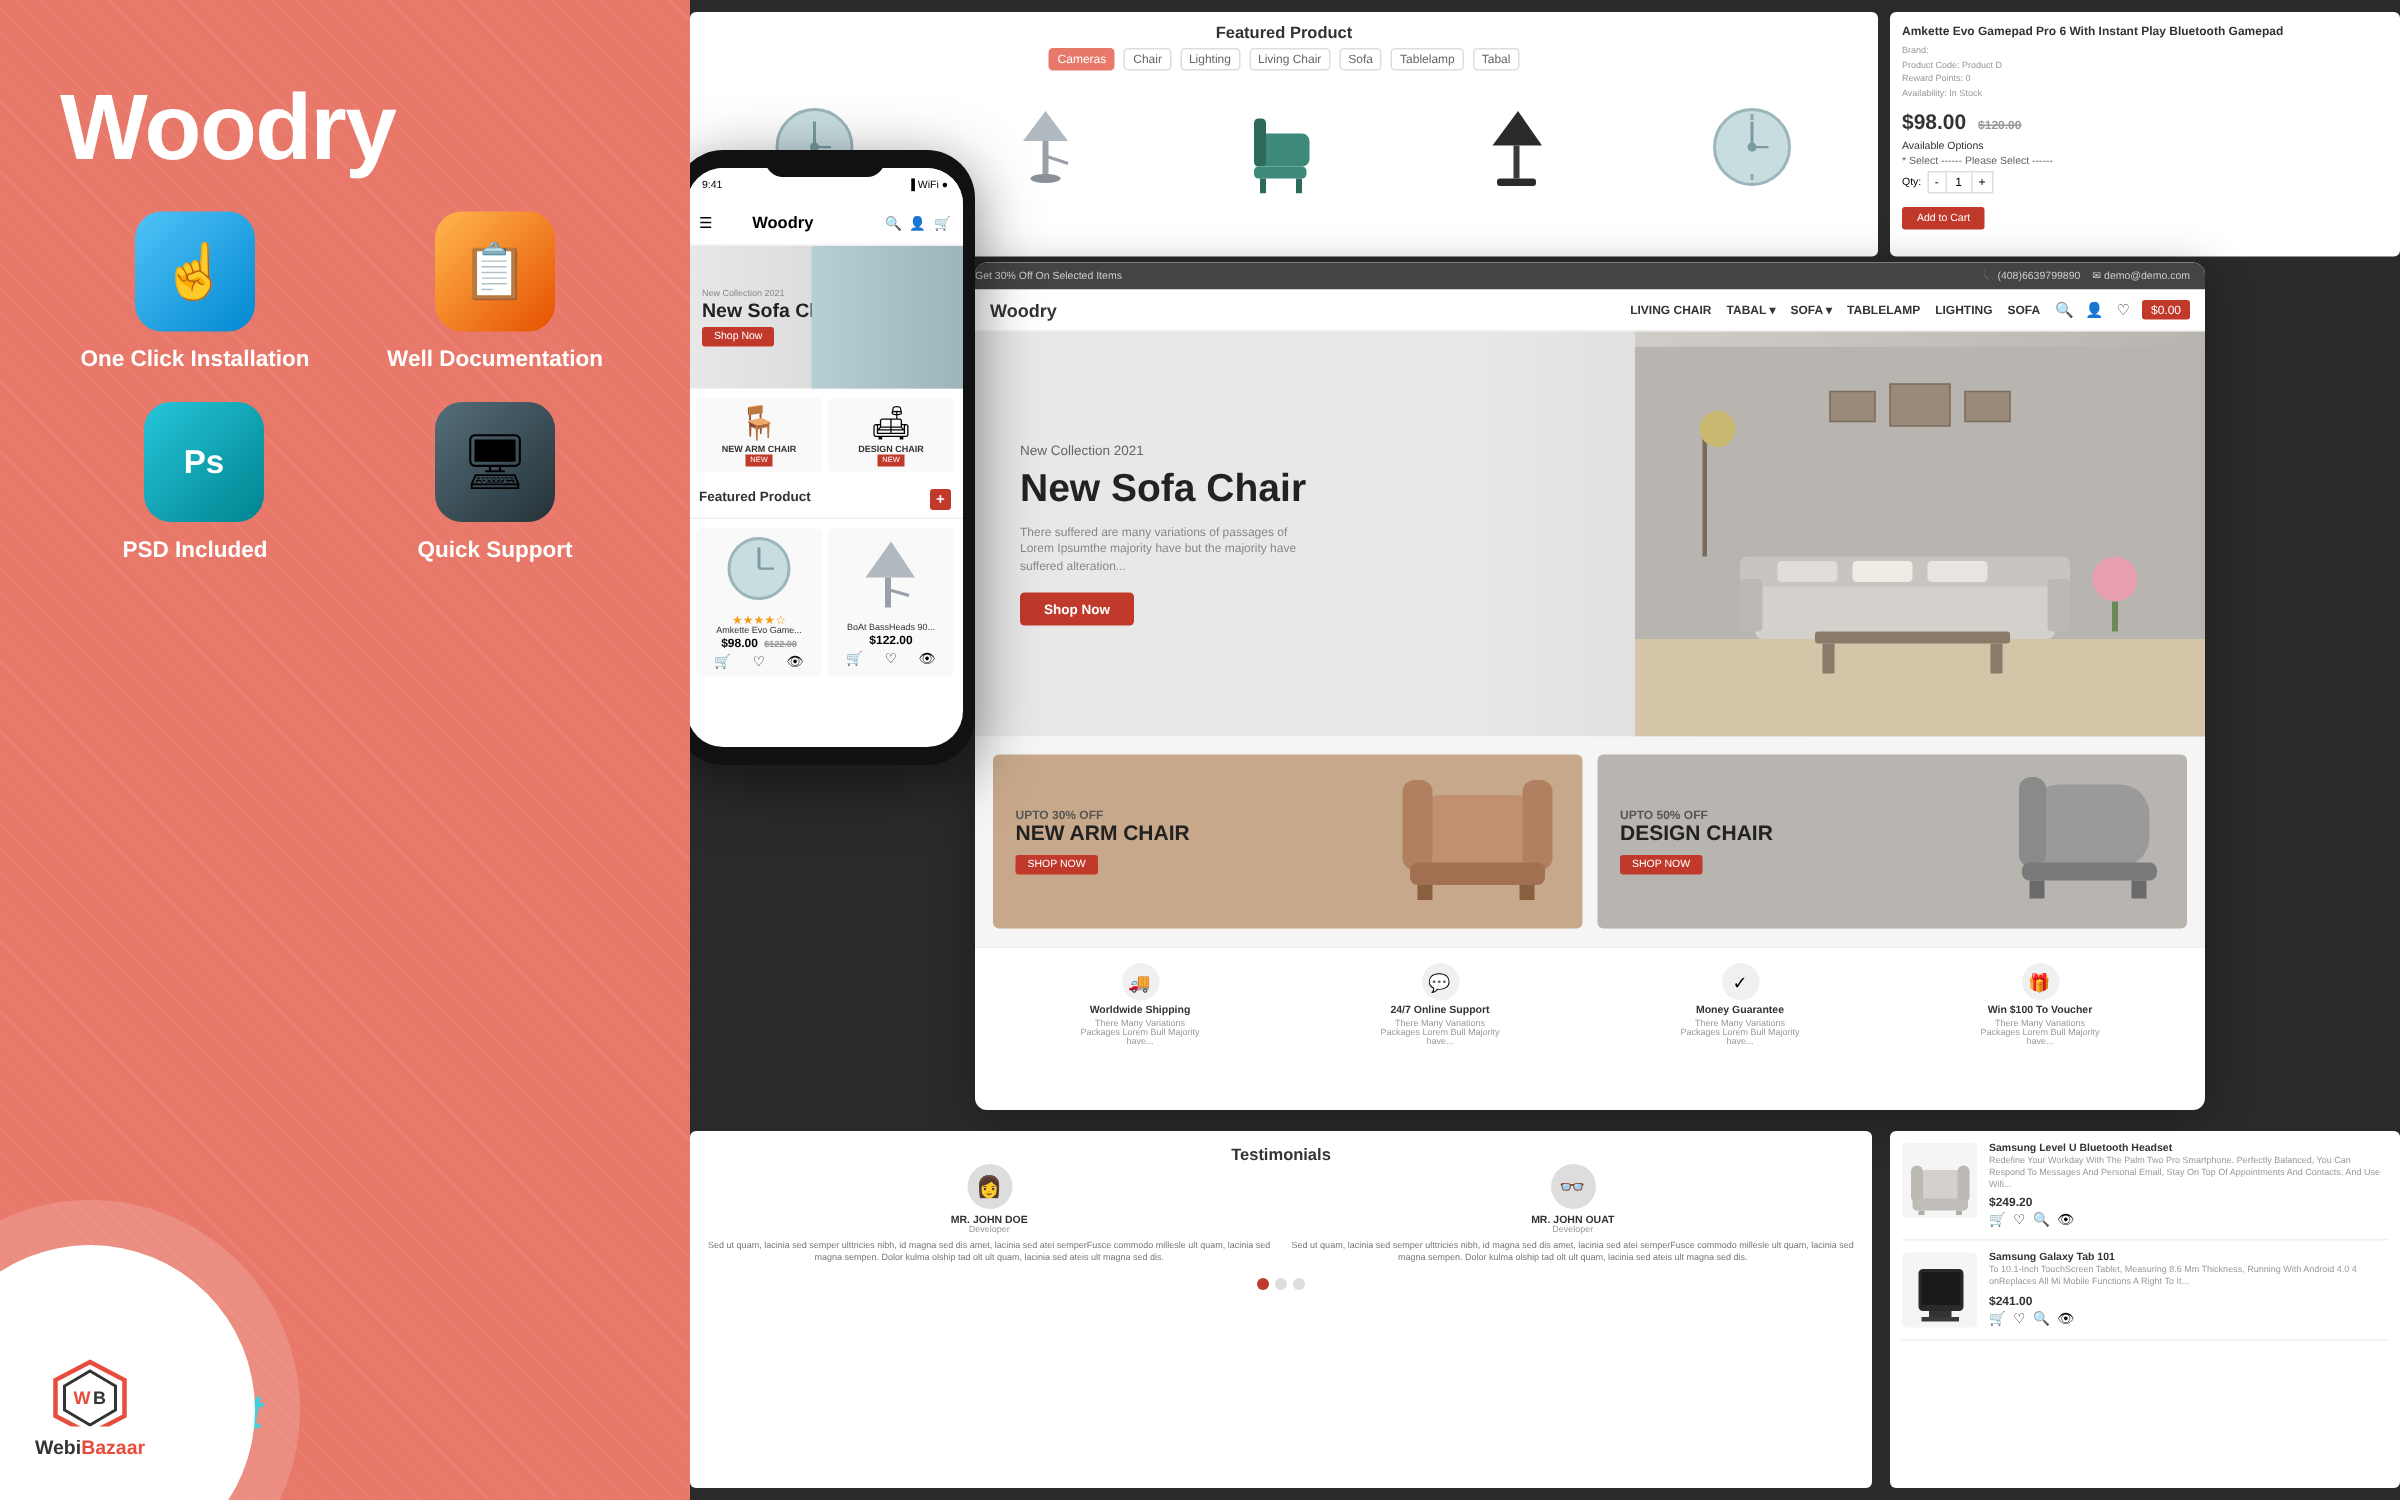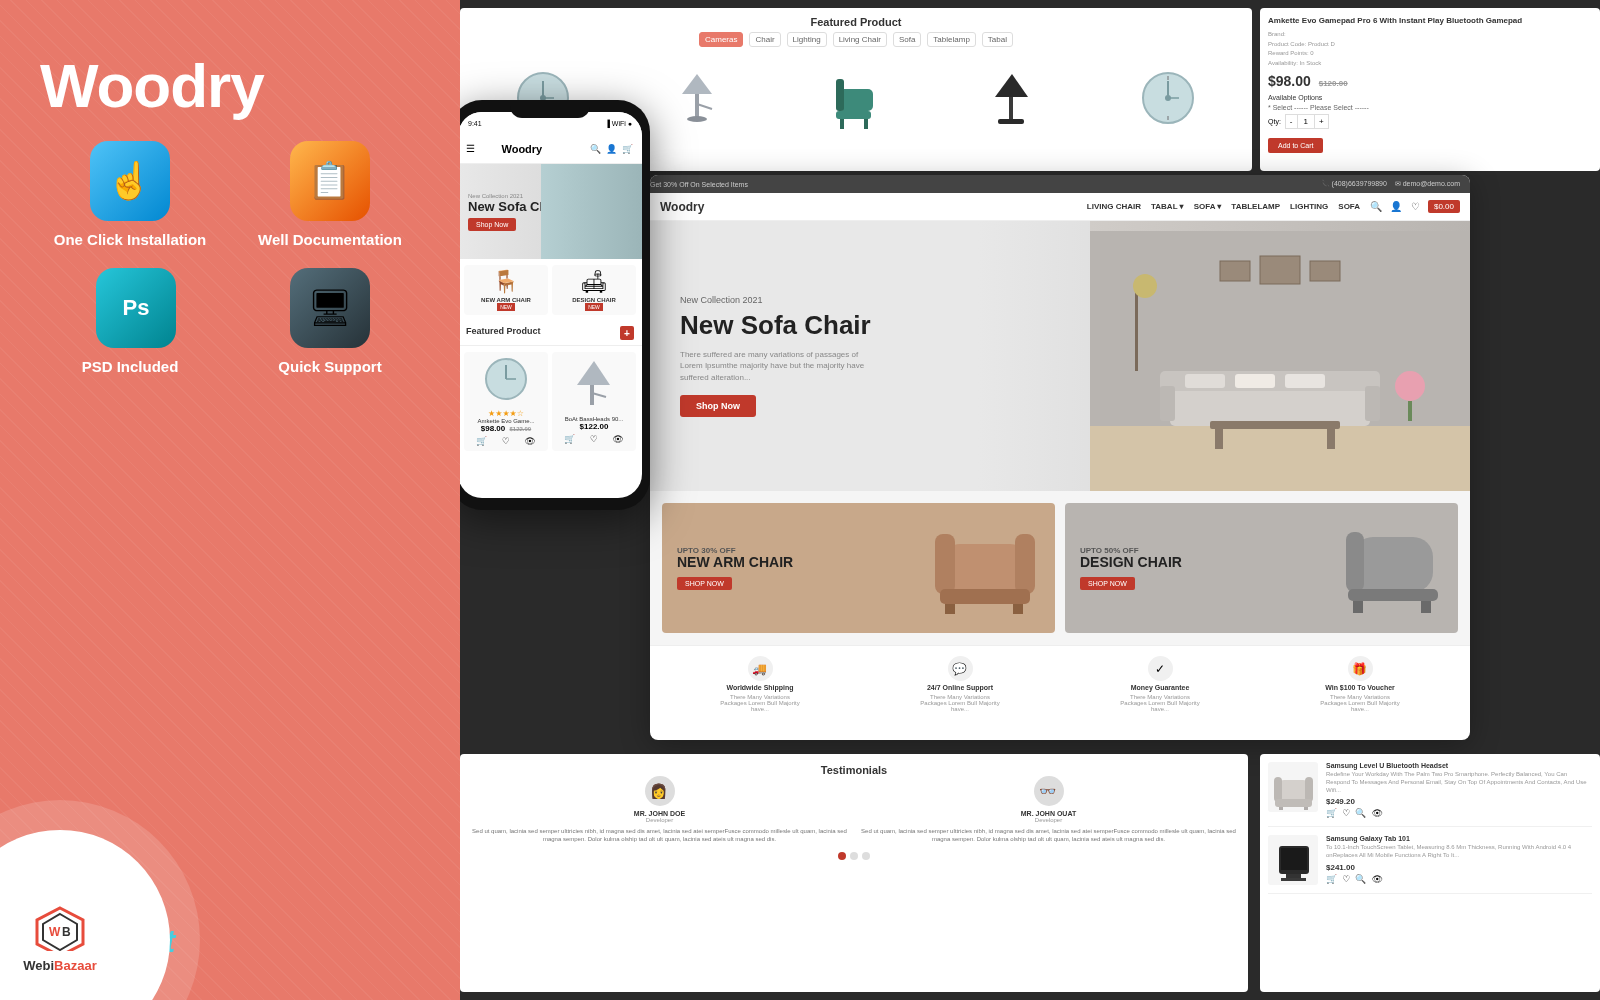--- a/index.html
+++ b/index.html
@@ -326,21 +326,21 @@
     
     .desktop-banners {
       display: flex;
       gap: 10px;
       padding: 12px;
       background: #f5f5f5;
     }
 
     .desktop-banner {
       flex: 1;
-      height: 130px;
+      height: 116px;
       background: #d4b8a5;
       border-radius: 4px;
       position: relative;
       overflow: hidden;
       display: flex;
       align-items: center;
       padding: 15px;
     }
 
     .banner-text-area {

